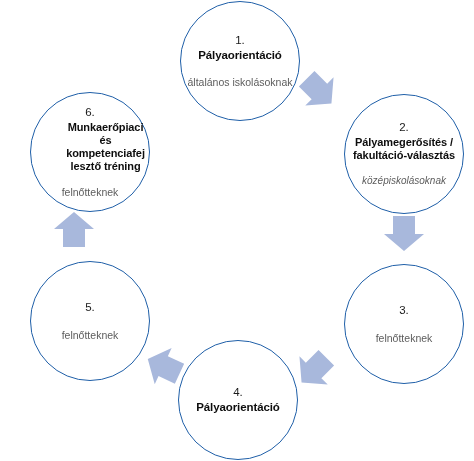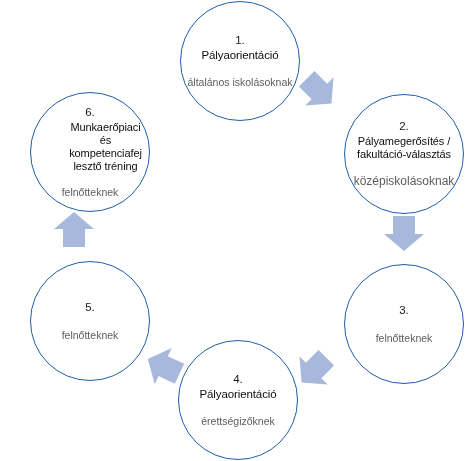--- a/index.html
+++ b/index.html
@@ -38,21 +38,21 @@
     z-index: 3;
   }
   .node-index {
     font-size: 11.5px;
     color: #1a1a1a;
     line-height: 1.15;
     margin-bottom: 2px;
   }
   .node-title {
     font-size: 11.5px;
-    font-weight: normal;
+    font-weight: bold;
     color: #0d0d0d;
     line-height: 1.18;
     padding: 0 6px;
     letter-spacing: -0.1px;
   }
   .node-sub {
     font-size: 10.5px;
     color: #5d5d5d;
     line-height: 1.2;
     padding: 0 0;
@@ -61,21 +61,21 @@
   
   #node-1 { left: 180px; top: 1px;   width: 120px; height: 120px; }
   #node-2 { left: 344px; top: 94px;  width: 120px; height: 120px; }
   #node-3 { left: 344px; top: 264px; width: 120px; height: 120px; }
   #node-4 { left: 178px; top: 340px; width: 120px; height: 120px; }
   #node-5 { left: 30px;  top: 261px; width: 120px; height: 120px; }
   #node-6 { left: 30px;  top: 92px;  width: 120px; height: 120px; }
 
   #node-6 .node-title { font-size: 11px; padding-left: 37px; }
   #node-2 .node-title { font-size: 11px; }
-  #node-2 .node-sub { font-size: 12px; }
+  #node-2 .node-sub { font-size: 10px; font-style: italic; }
 </style>
 </head>
 <body>
 
 <div id="diagram-root">
 
   <svg class="cycle-svg" viewBox="0 0 474 461">
 
     <g transform="translate(318,90) rotate(45)">
       <path d="M -16 -11 L 2 -11 L 2 -20 L 19 0 L 2 20 L 2 11 L -16 11 Z" fill="#a8b8dc"></path>
@@ -111,21 +111,20 @@
   </div>
 
   <div class="node" id="node-3">
     <div class="node-index">3.</div>
     <div class="node-sub">felnőtteknek</div>
   </div>
 
   <div class="node" id="node-4">
     <div class="node-index">4.</div>
     <div class="node-title">Pályaorientáció</div>
-    <div class="node-sub">érettségizőknek</div>
   </div>
 
   <div class="node" id="node-5">
     <div class="node-index">5.</div>
     <div class="node-sub">felnőtteknek</div>
   </div>
 
   <div class="node" id="node-6">
     <div class="node-index">6.</div>
     <div class="node-title">Munkaerőpiaci és kompetenciafej lesztő tréning</div>

